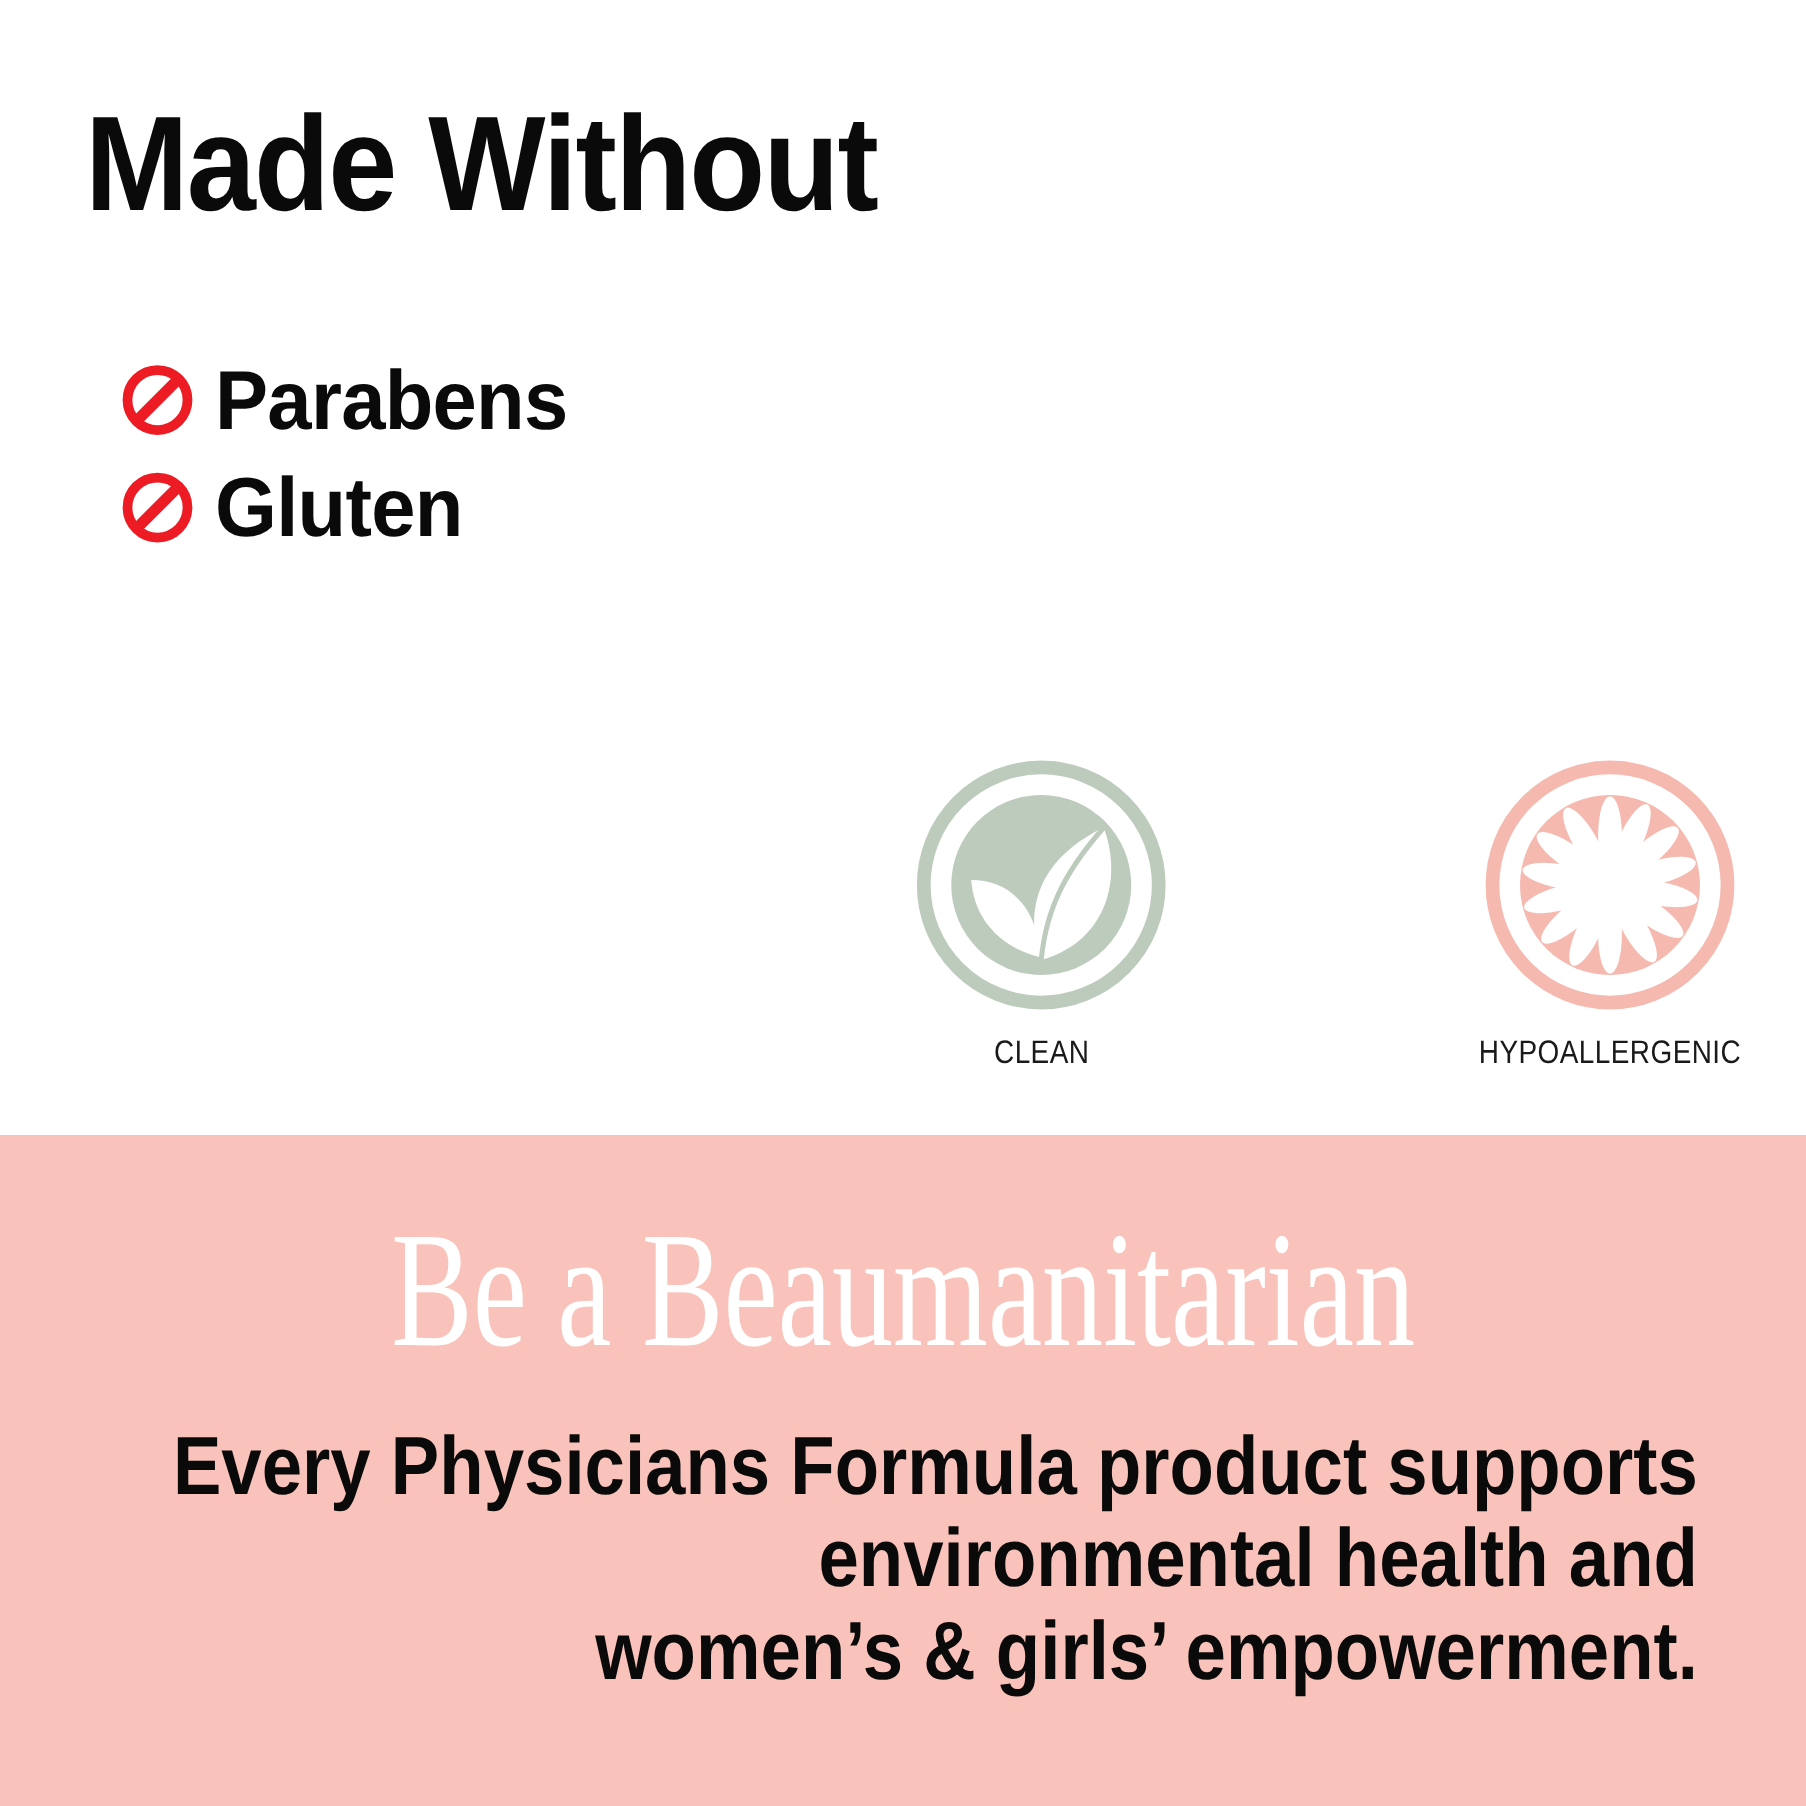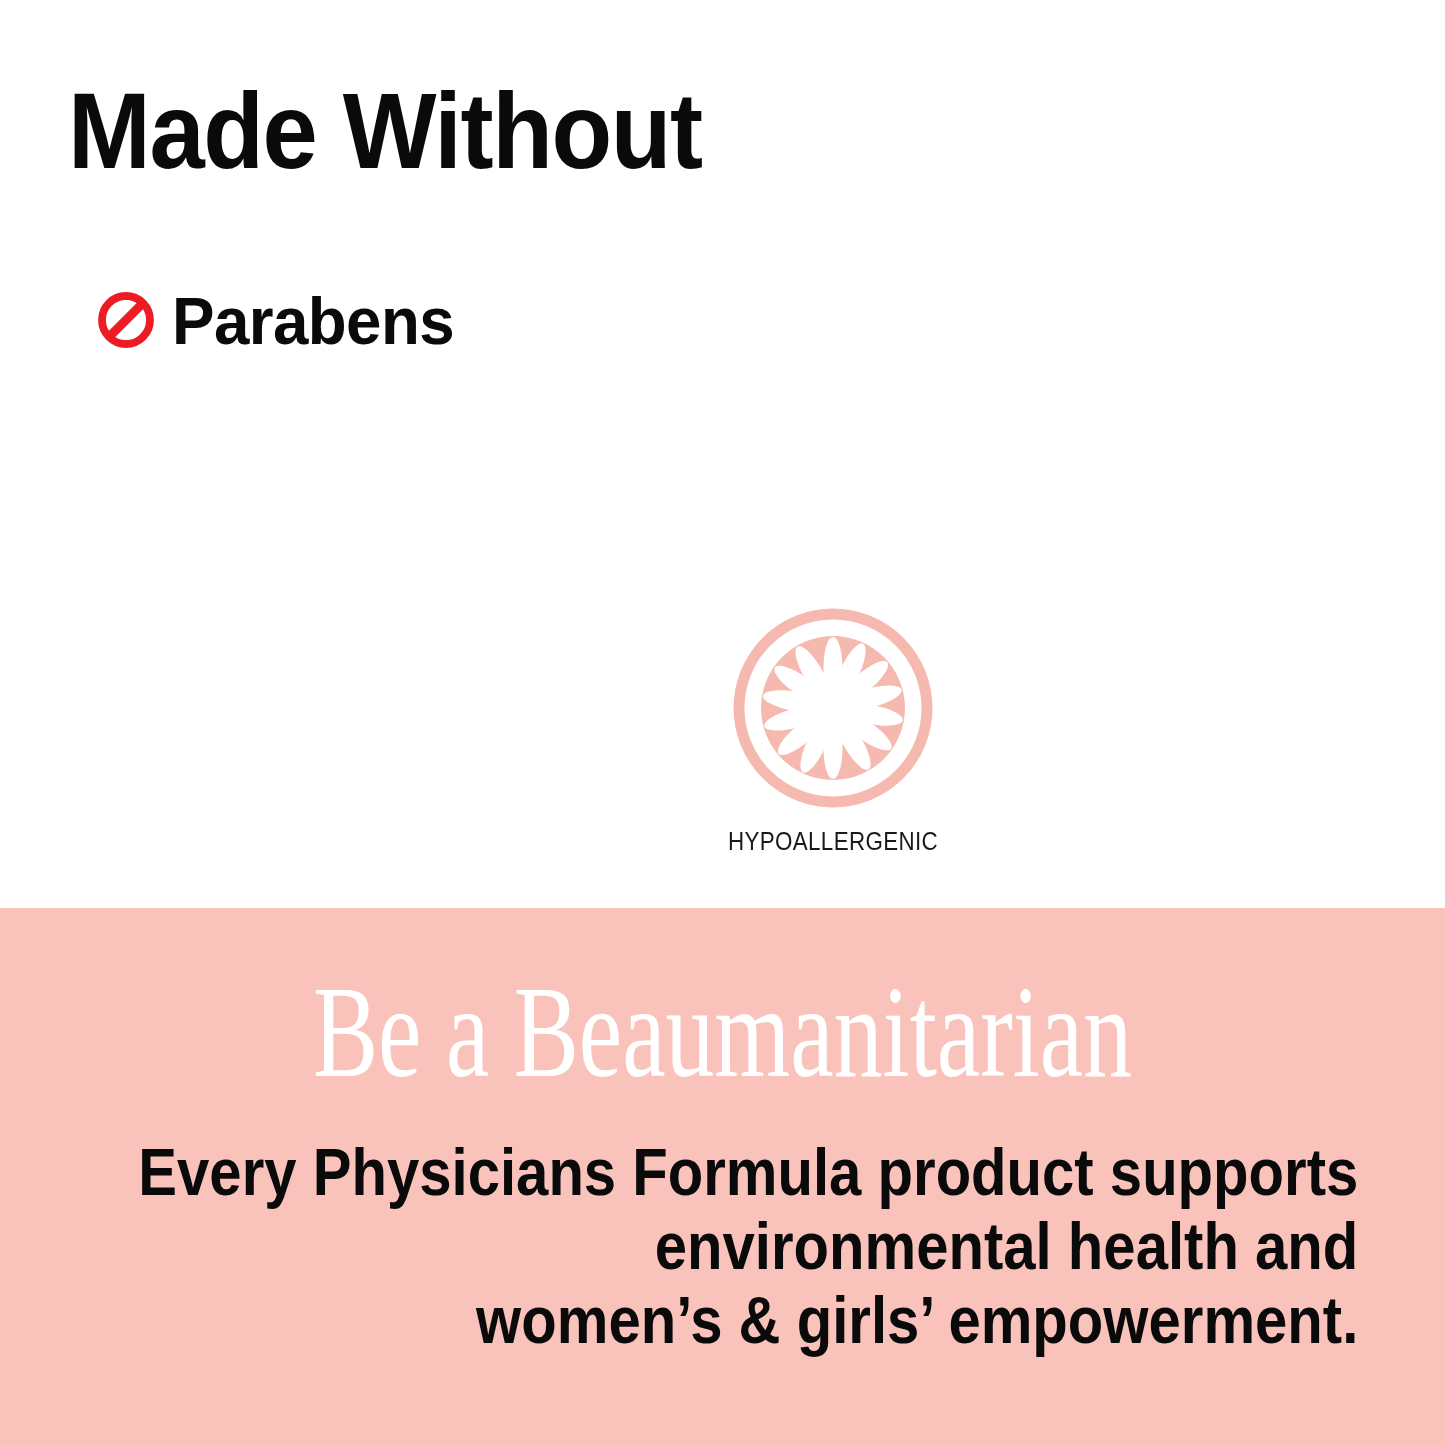--- a/index.html
+++ b/index.html
@@ -161,25 +161,49 @@
       <div class="exclusion-row">
         <span class="no-icon">
           <svg viewBox="0 0 100 100" width="60" height="60" aria-hidden="true">
             <circle cx="50" cy="50" r="40" fill="none" stroke="#ed1c24" stroke-width="13"></circle>
             <rect x="42.5" y="5" width="15" height="90" fill="#ed1c24" transform="rotate(45 50 50)"></rect>
           </svg>
         </span>
         <span class="exclusion-label">Parabens</span>
       </div>
 
+      <div class="exclusion-row">
+        <span class="no-icon">
+          <svg viewBox="0 0 100 100" width="60" height="60" aria-hidden="true">
+            <circle cx="50" cy="50" r="40" fill="none" stroke="#ed1c24" stroke-width="13"></circle>
+            <rect x="42.5" y="5" width="15" height="90" fill="#ed1c24" transform="rotate(45 50 50)"></rect>
+          </svg>
+        </span>
+        <span class="exclusion-label">Gluten</span>
+      </div>
 
     </div>
 
     <div id="badges">
 
+      <div class="badge">
+        <span class="badge-mark">
+          <svg viewBox="0 0 200 200" width="200" height="200" aria-hidden="true">
+            <circle cx="100" cy="100" r="94" fill="none" stroke="#bdcbbd" stroke-width="11"></circle>
+            <circle cx="100" cy="100" r="72" fill="#bdcbbd"></circle>
+
+            <path d="M100 158 C 66 150, 46 126, 44 96 C 72 96, 96 114, 100 158 Z" fill="#ffffff"></path>
+
+            <path d="M100 160 C 86 122, 96 80, 150 54 C 166 98, 150 146, 100 160 Z" fill="#ffffff"></path>
+
+            <path d="M100 160 C 104 116, 122 86, 150 54" fill="none" stroke="#bdcbbd" stroke-width="4" stroke-linecap="round"></path>
+          </svg>
+        </span>
+        <span class="badge-label">CLEAN</span>
+      </div>
 
       <div class="badge">
         <span class="badge-mark">
           <svg viewBox="0 0 200 200" width="200" height="200" aria-hidden="true">
             <circle cx="100" cy="100" r="94" fill="none" stroke="#f6b9af" stroke-width="11"></circle>
             <circle cx="100" cy="100" r="72" fill="#f6b9af"></circle>
             <g fill="#ffffff">
               <g transform="translate(100,100)">
                 <ellipse cx="0" cy="-40" rx="9.5" ry="31"></ellipse>
                 <ellipse cx="0" cy="-40" rx="9.5" ry="31" transform="rotate(25)"></ellipse>

